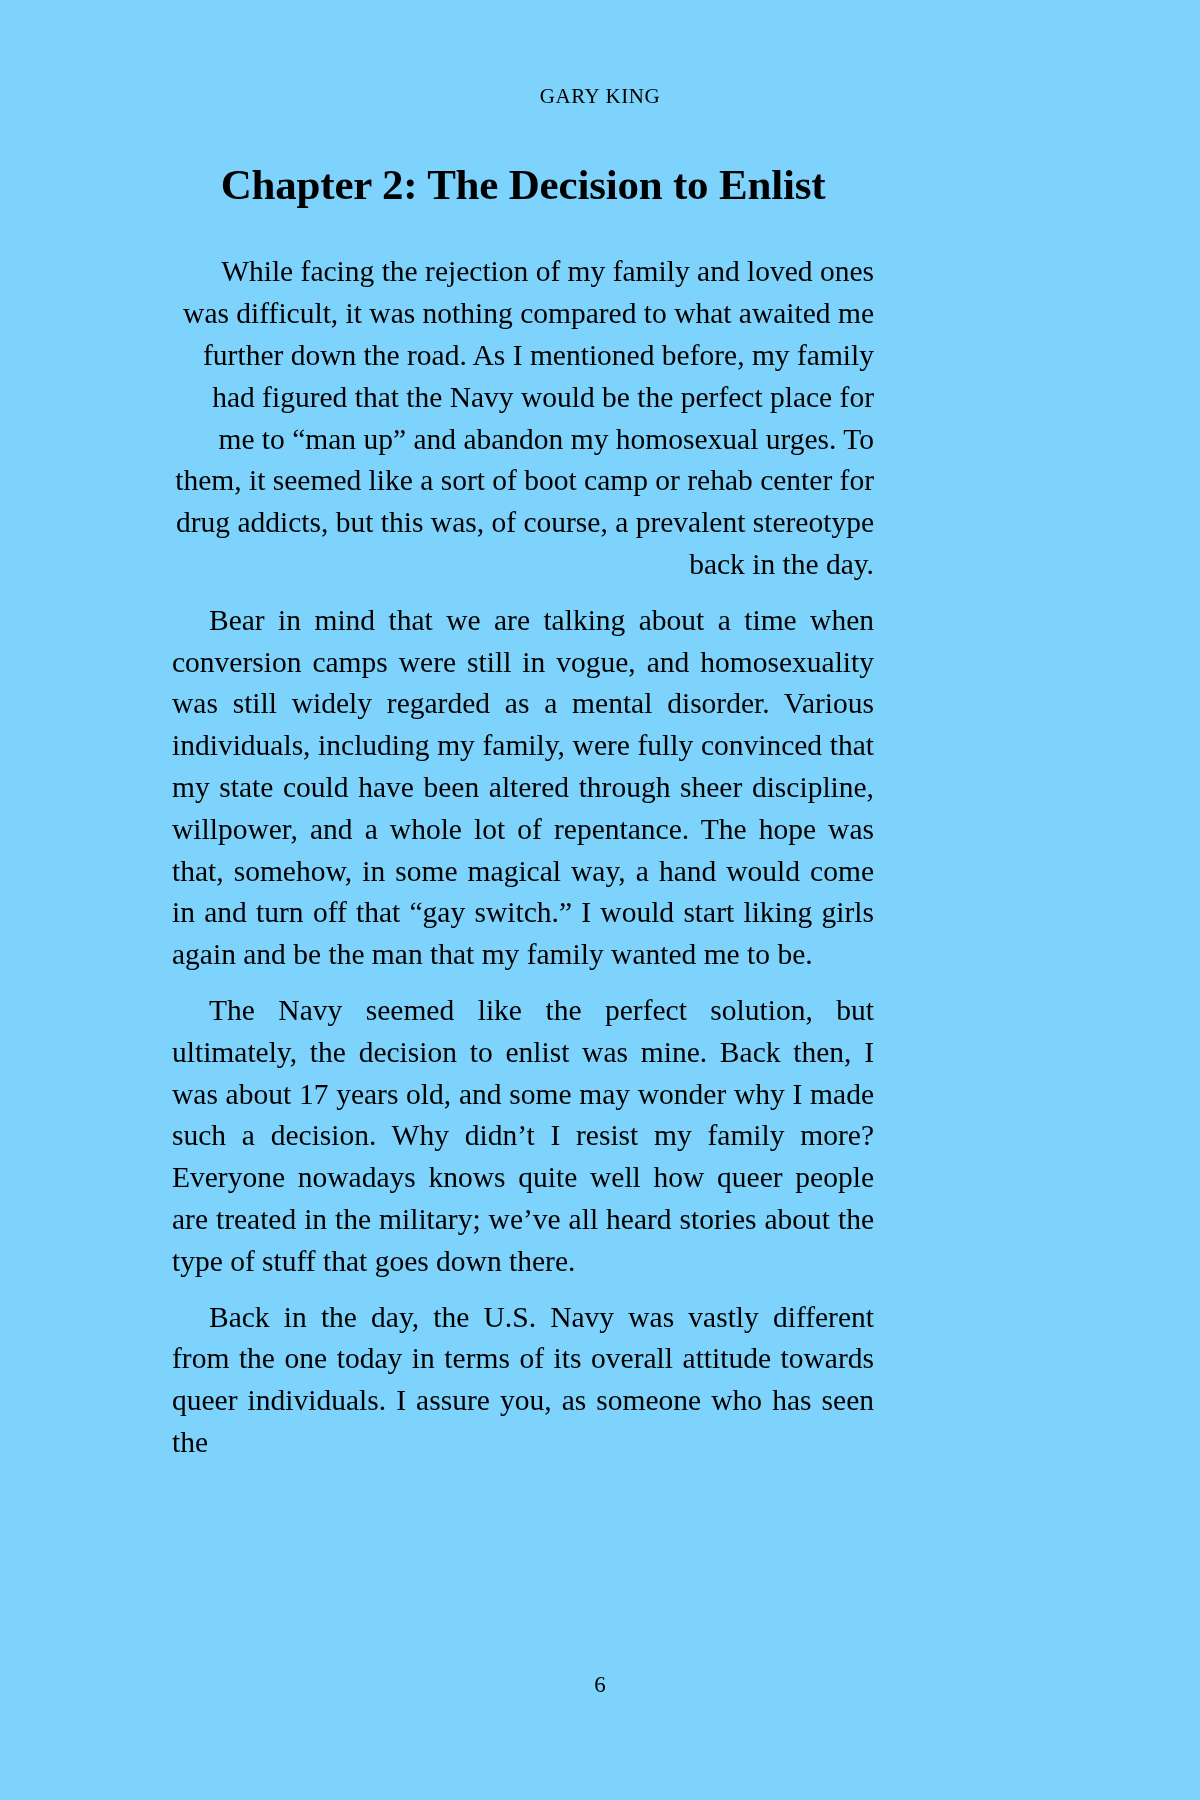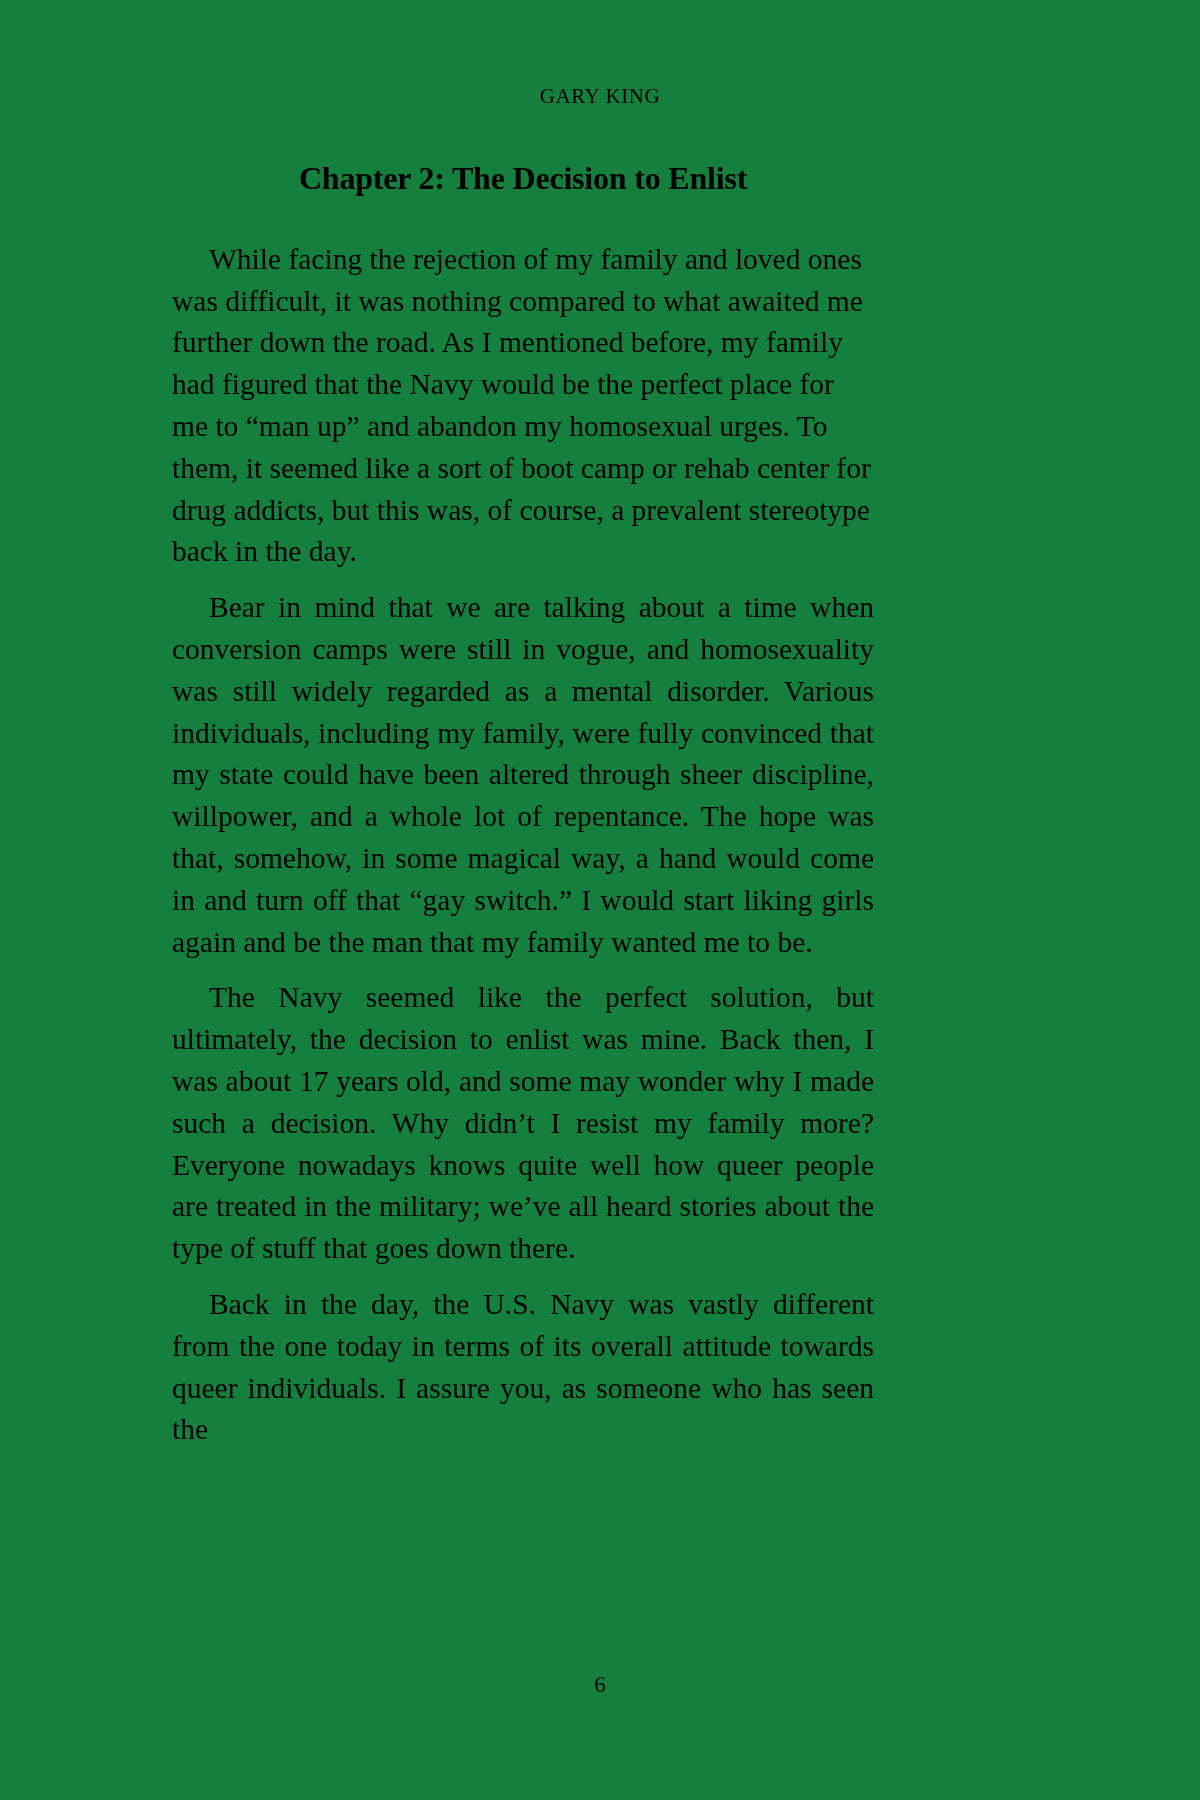--- a/index.html
+++ b/index.html
@@ -13,62 +13,62 @@
     font-family: "Liberation Serif", "DejaVu Serif", serif;
     color: #000000;
     position: relative;
     overflow: hidden;
   }
   .page {
     width: 1200px;
     height: 1800px;
     box-sizing: border-box;
     position: relative;
-    background: #15803d;
+    background: #7dd3fc;
   }
   .running-head {
     position: absolute;
     top: 84px;
     left: 0;
     width: 1200px;
     text-align: center;
     font-size: 21px;
     letter-spacing: 0.6px;
     font-weight: 400;
     font-variant: normal;
   }
   .content {
     position: absolute;
     top: 160px;
     left: 172px;
     width: 702px;
   }
   .chapter-title {
-    font-size: 32px;
+    font-size: 43px;
     font-weight: bold;
     text-align: center;
     margin: 0 0 0 0;
     line-height: 1.15;
     letter-spacing: -0.2px;
   }
   .body-copy {
     margin-top: 42px;
   }
   p.para {
     margin: 0;
     font-size: 29.5px;
     line-height: 41.8px;
     text-indent: 37px;
     text-align: justify;
     -webkit-hyphens: none;
     hyphens: none;
     word-spacing: 0px;
   }
   p.para.ragged {
-    text-align: left;
+    text-align: right;
   }
   p.para + p.para {
     margin-top: 14px;
   }
   .folio {
     position: absolute;
     top: 1672px;
     left: 0;
     width: 1200px;
     text-align: center;

